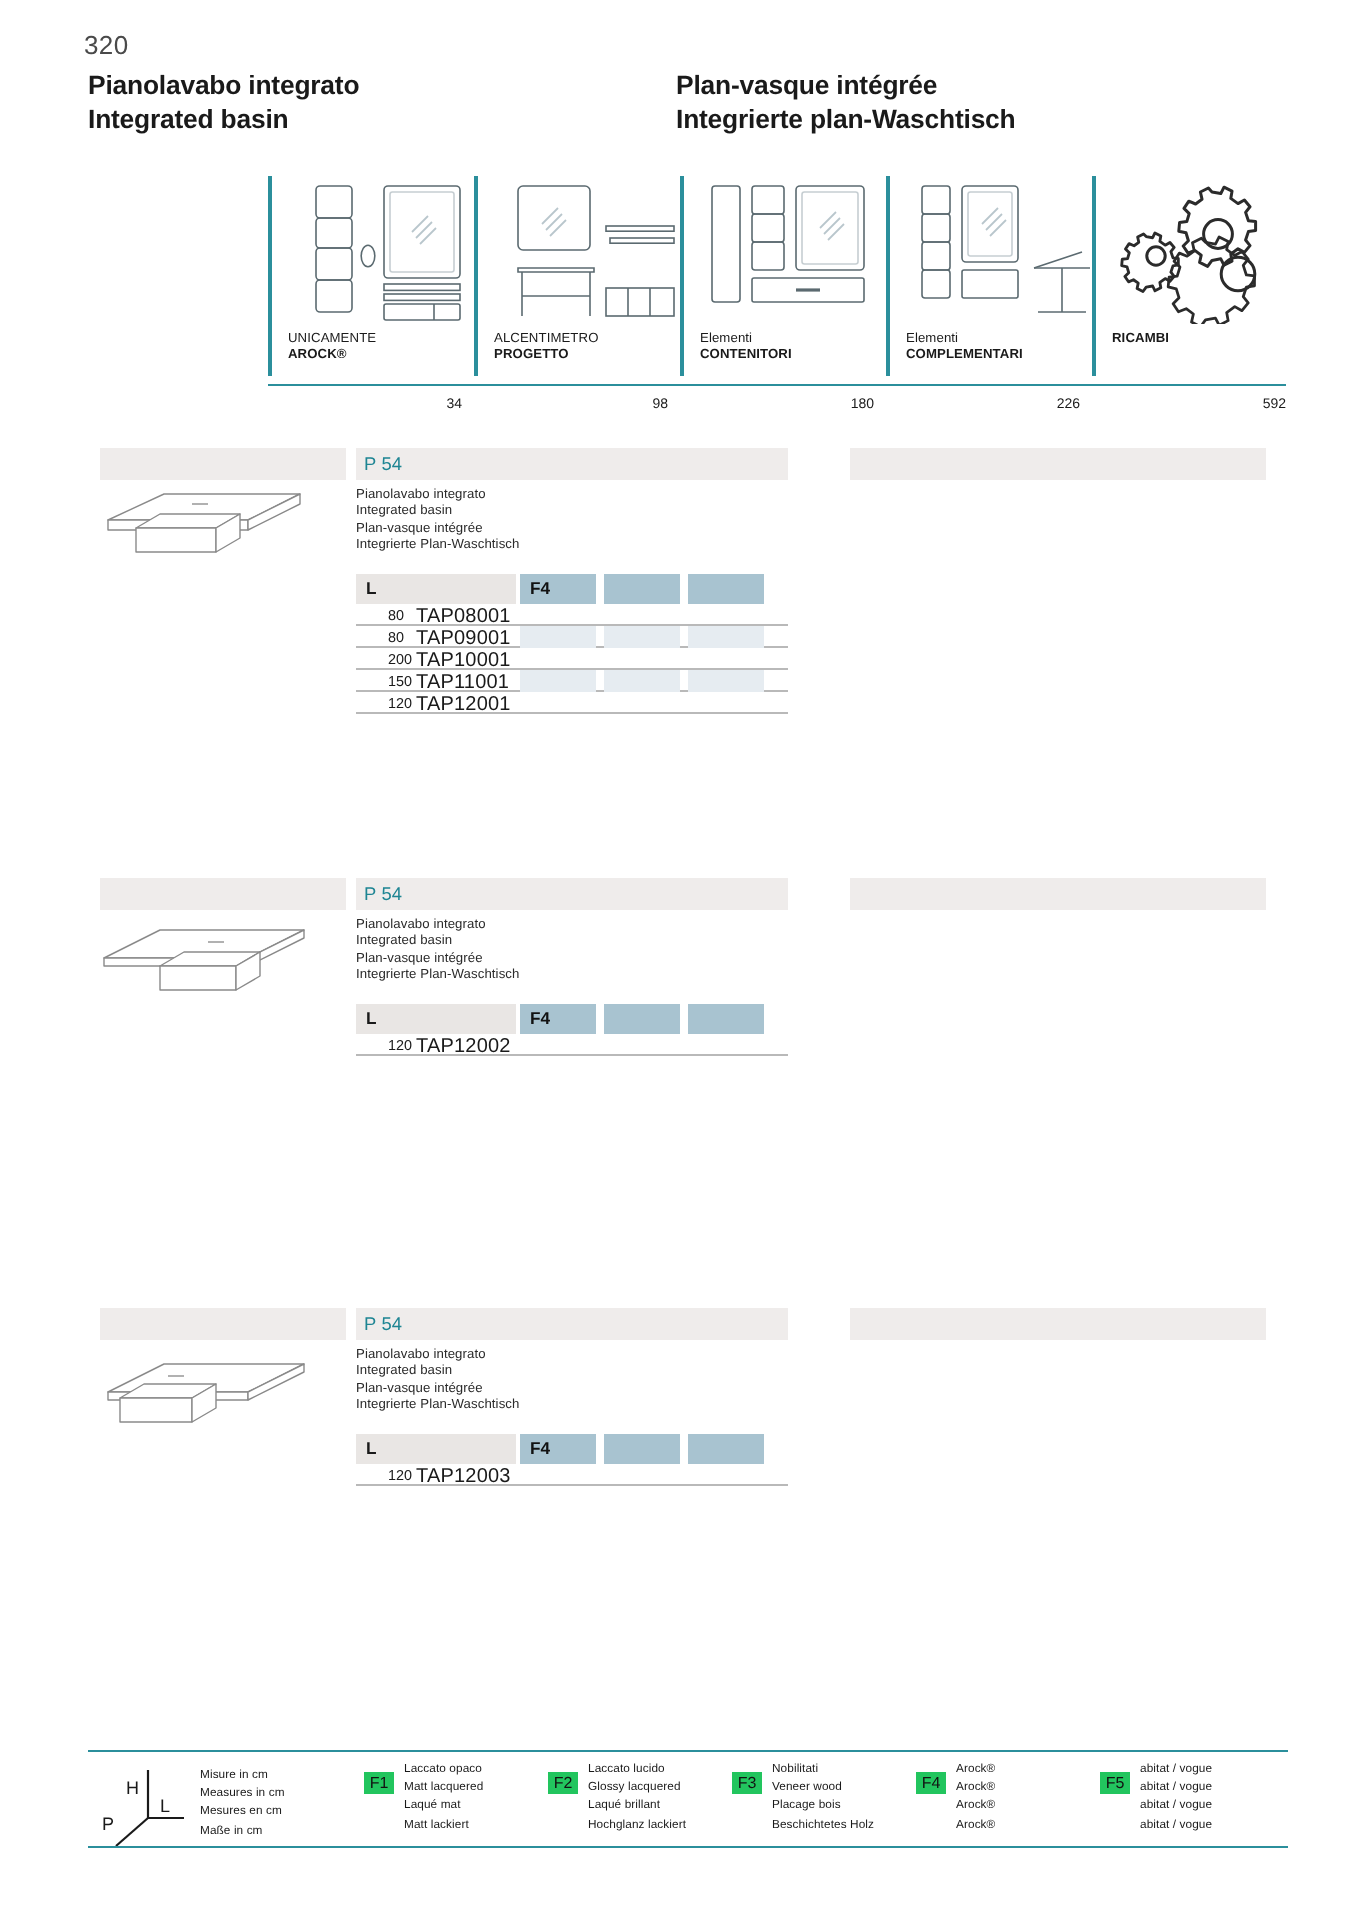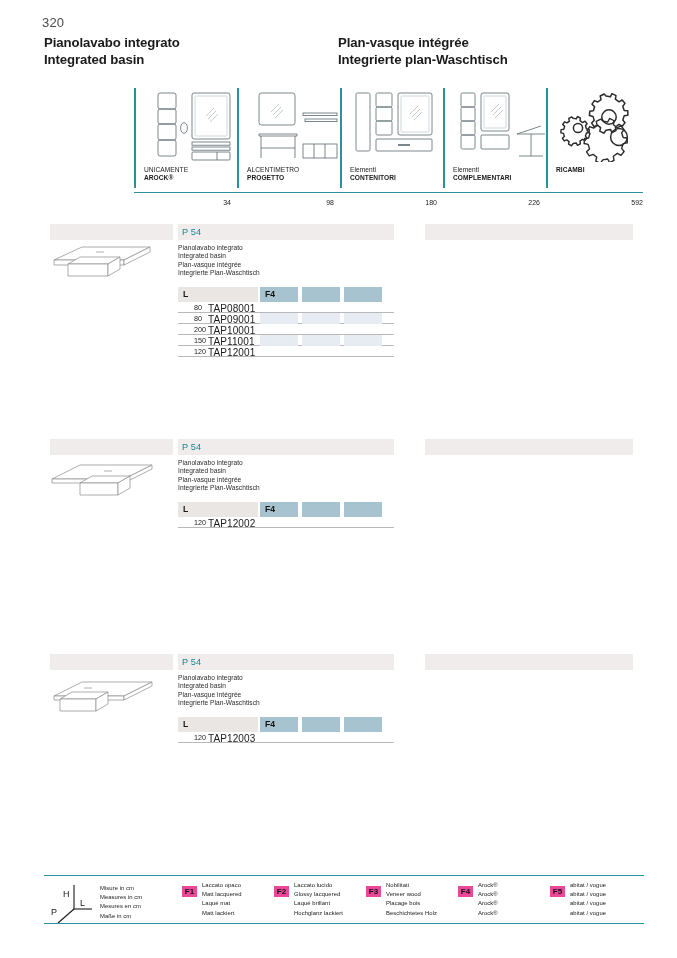--- a/index.html
+++ b/index.html
@@ -139,22 +139,22 @@
     position: absolute; left: 0; top: 0; width: 600px; height: 1px;
     background: #2b8f9c;
   }
   .footer-rule-bottom {
     position: absolute; left: 0; top: 48px; width: 600px; height: 1.3px;
     background: #2b8f9c;
   }
   .legend-group { position: absolute; top: 5px; }
   .legend-tag {
     position: absolute; left: 0; top: 6px;
-    width: 15px; height: 11px; background: #ec4899;
-    font-size: 8px; font-weight: bold; color: #121212;
+    width: 15px; height: 11px; background: #22c55e;
+    font-size: 8px; font-weight: normal; color: #121212;
     text-align: center; line-height: 11px;
   }
   .legend-text { position: absolute; left: 20px; top: 1px; }
   .legend-line {
     font-size: 5.9px; line-height: 9.2px; color: #1a1a1a;
     white-space: nowrap; letter-spacing: .05px;
   }
   .dim-icon { position: absolute; left: 6px; top: 3px; width: 46px; height: 42px; }
   .dim-text { position: absolute; left: 56px; top: 4px; }
 </style>

